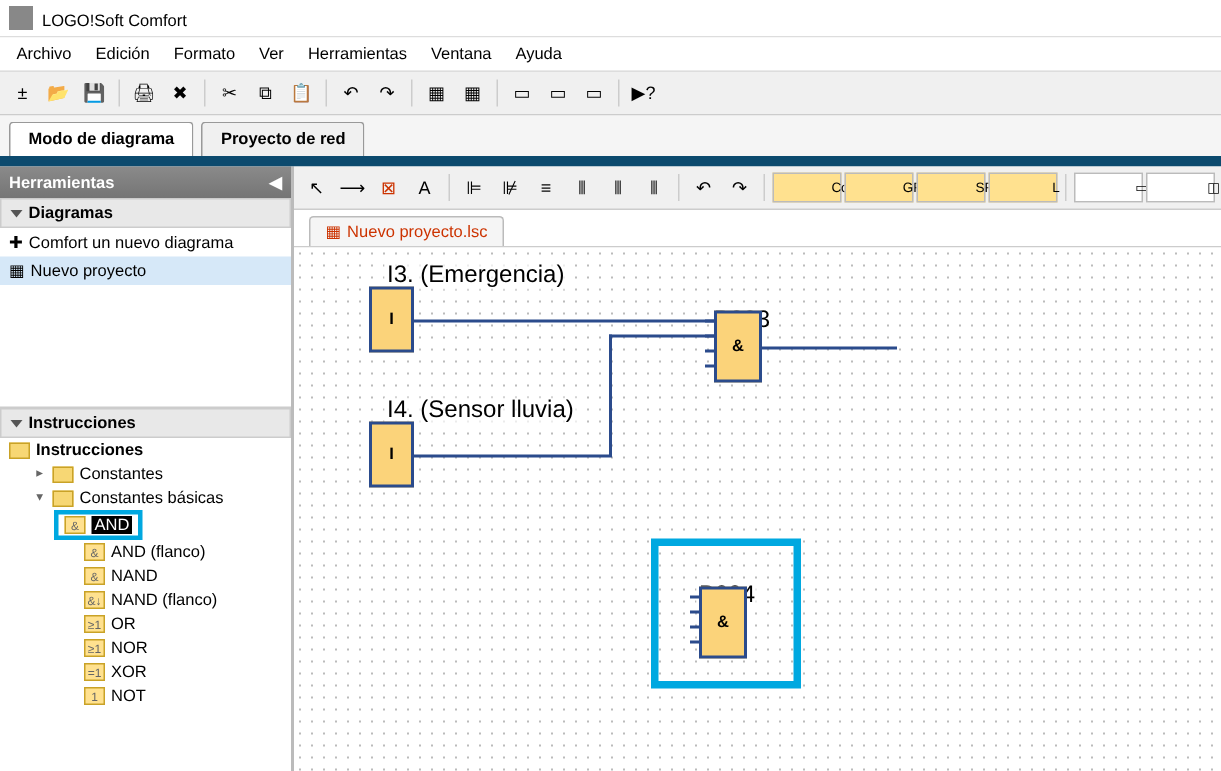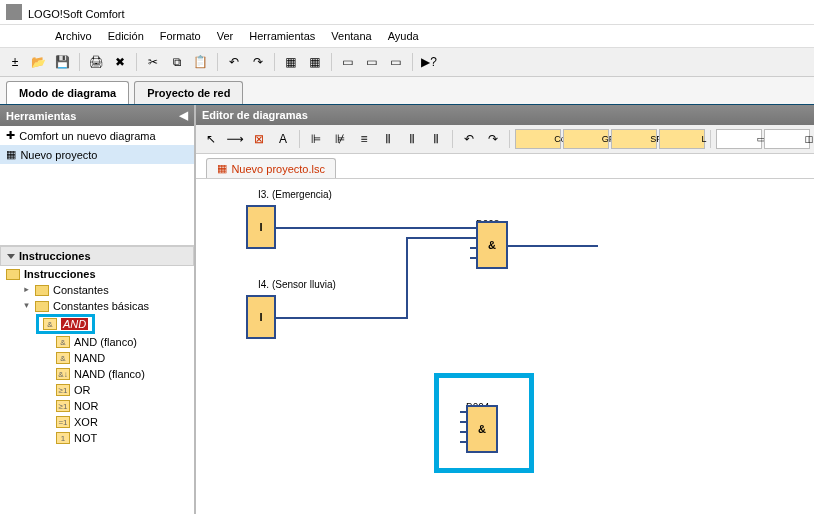--- a/index.html
+++ b/index.html
@@ -1,51 +1,51 @@
 <!DOCTYPE html>
 <html><head>
 <meta charset="utf-8">
 <style>
 * { box-sizing: border-box; margin: 0; padding: 0; font-family: Tahoma, Arial, sans-serif; font-size: 11px; }
 body { background: #fff; width: 814px; height: 514px; overflow: hidden; position: relative; }
 .titlebar { background: #fff; padding: 4px 6px; display: flex; align-items: flex-end; gap: 6px; border-bottom: 1px solid #ddd; }
 .titlebar .ticon { width: 16px; height: 16px; background: #888; display: inline-block; }
-.menubar { background: #fff; padding: 2px 4px; display: flex; gap: 2px; margin-left: 44px; }
+.menubar { background: #fff; padding: 2px 4px; display: flex; gap: 2px; }
 .menubar span { padding: 3px 7px; cursor: default; }
 .toolbar { background: #f0f0f0; padding: 3px 4px; display: flex; align-items: center; gap: 2px; border-top: 1px solid #ddd; border-bottom: 1px solid #ccc; }
 .tbtn { width: 22px; height: 22px; display: flex; align-items: center; justify-content: center; border: 1px solid transparent; font-size: 12px; }
 .tsep { width: 1px; height: 18px; background: #ccc; margin: 0 3px; }
-.tabbar { background: #f5f5f5; padding: 4px 18px 0 6px; border-bottom: 1px solid #0c4a6e; }
+.tabbar { background: #f5f5f5; padding: 4px 18px 0 6px; border-bottom: 7px solid #0c4a6e; }
 .tab { display: inline-block; padding: 5px 12px; border: 1px solid #999; border-bottom: none; background: #f0f0f0; border-radius: 3px 3px 0 0; margin-right: 2px; font-weight: bold; }
 .tab.active { background: #fff; }
 .main { display: flex; height: calc(514px - 22px - 22px - 28px - 26px); }
 .leftpanel { width: 380px; display: flex; flex-direction: column; border-right: 2px solid #bbb; }
 .panelhdr { background: linear-gradient(#8a8a8a, #757575); color: #fff; font-weight: bold; padding: 4px 6px; display: flex; justify-content: space-between; align-items: center; }
 .sectionhdr { background: #e8e8e8; padding: 3px 6px; border: 1px solid #ccc; display: flex; align-items: center; gap: 4px; font-weight: bold; }
 .chev { width: 0; height: 0; border-left: 4px solid transparent; border-right: 4px solid transparent; border-top: 5px solid #555; }
 .diaglist { background: #fff; flex: 0 0 120px; overflow: auto; border-bottom: 1px solid #ccc; }
 .diaglist div { padding: 3px 6px; display: flex; align-items: center; gap: 4px; }
 .diaglist .sel { background: #d6e8f8; }
 .instlist { background: #fff; flex: 1; overflow: auto; }
 .tree-item { padding: 2px 6px 2px 20px; display: flex; align-items: center; gap: 4px; }
 .tree-item.root { padding-left: 6px; font-weight: bold; }
 .tree-item.l1 { padding-left: 22px; }
 .tree-item.l2 { padding-left: 56px; font-weight: normal; }
 .folder { width: 14px; height: 11px; background: #F7D774; border: 1px solid #C9A227; display: inline-block; }
 .fnblk { width: 14px; height: 12px; background: #FFE18F; border: 1px solid #C9A227; display: inline-flex; align-items: center; justify-content: center; font-size: 8px; color: #666; }
 .expander { width: 9px; height: 9px; text-align: center; line-height: 7px; font-size: 9px; color: #666; }
 .highlight-and { border: 3px solid #00A8E0; padding: 1px 4px; margin-left: 36px; display: inline-flex; align-items: center; gap: 4px; }
-.highlight-and .seltext { background: #b91c1c; color: #fff; padding: 0 2px; font-style: italic; }
+.highlight-and .seltext { background: #000000; color: #fff; padding: 0 2px; }
 .rightpanel { flex: 1; display: flex; flex-direction: column; }
 .editortabs { background: #fff; padding: 4px 6px 0 10px; border-bottom: 1px solid #ccc; }
 .etab { display: inline-flex; align-items: center; gap: 4px; padding: 3px 10px; border: 1px solid #bbb; border-bottom: none; background: #f5f5f5; border-radius: 3px 3px 0 0; color: #cc3300; }
 .canvas { flex: 1; position: relative; background: #fff; background-image: radial-gradient(#bbb 0.5px, transparent 0.5px); background-size: 8px 8px; overflow: hidden; }
 .block { position: absolute; background: #FBD37A; border: 2px solid #2B4B8C; width: 30px; height: 44px; display: flex; align-items: center; justify-content: center; font-weight: bold; font-size: 14px; }
 .block.and { width: 32px; height: 48px; }
-.blklabel { position: absolute; background: rgba(255,255,255,0.7); padding: 0 2px; font-size: 10px; }
+.blklabel { position: absolute; background: rgba(255,255,255,0.7); padding: 0 2px; font-size: 16px; }
 .wire { position: absolute; background: #2B4B8C; }
 .pin { position: absolute; width: 6px; height: 2px; background: #2B4B8C; }
 .highlight-block { position: absolute; border: 5px solid #00A8E0; }
 .edtoolbar { background: #f0f0f0; padding: 3px 4px; display: flex; align-items: center; gap: 2px; border-bottom: 1px solid #ccc; }
 .smallbtn { width: 36px; height: 20px; border: 1px solid #bbb; display: flex; align-items: center; justify-content: center; font-size: 9px; background: #fff; padding-left: 44px; }
 .smallbtn.y { background: #FFE18F; }
 </style>
 </head>
 <body>
 
@@ -93,20 +93,24 @@
   <span class="tab active">Modo de diagrama</span>
   <span class="tab">Proyecto de red</span>
 </div>
 
 <div class="main">
   <div class="leftpanel">
     <div class="panelhdr">
       <span>Herramientas</span>
       <span>◀</span>
     </div>
+    <div class="sectionhdr">
+      <span class="chev"></span>
+      <span>Diagramas</span>
+    </div>
     <div class="diaglist">
       <div>
         <span>✚</span>
         <span>Comfort un nuevo diagrama</span>
       </div>
       <div class="sel">
         <span>▦</span>
         <span>Nuevo proyecto</span>
       </div>
     </div>
@@ -158,23 +162,20 @@
         <span>XOR</span>
       </div>
       <div class="tree-item l2">
         <span class="fnblk">1</span>
         <span>NOT</span>
       </div>
     </div>
   </div>
 
   <div class="rightpanel">
-    <div class="panelhdr">
-      <span>Editor de diagramas</span>
-    </div>
     <div class="edtoolbar">
       <div class="tbtn">↖</div>
       <div class="tbtn">⟶</div>
       <div class="tbtn" style="color:#cc3300">⊠</div>
       <div class="tbtn">A</div>
       <div class="tsep"></div>
       <div class="tbtn">⊫</div>
       <div class="tbtn">⊯</div>
       <div class="tbtn">≡</div>
       <div class="tbtn">⫴</div>

